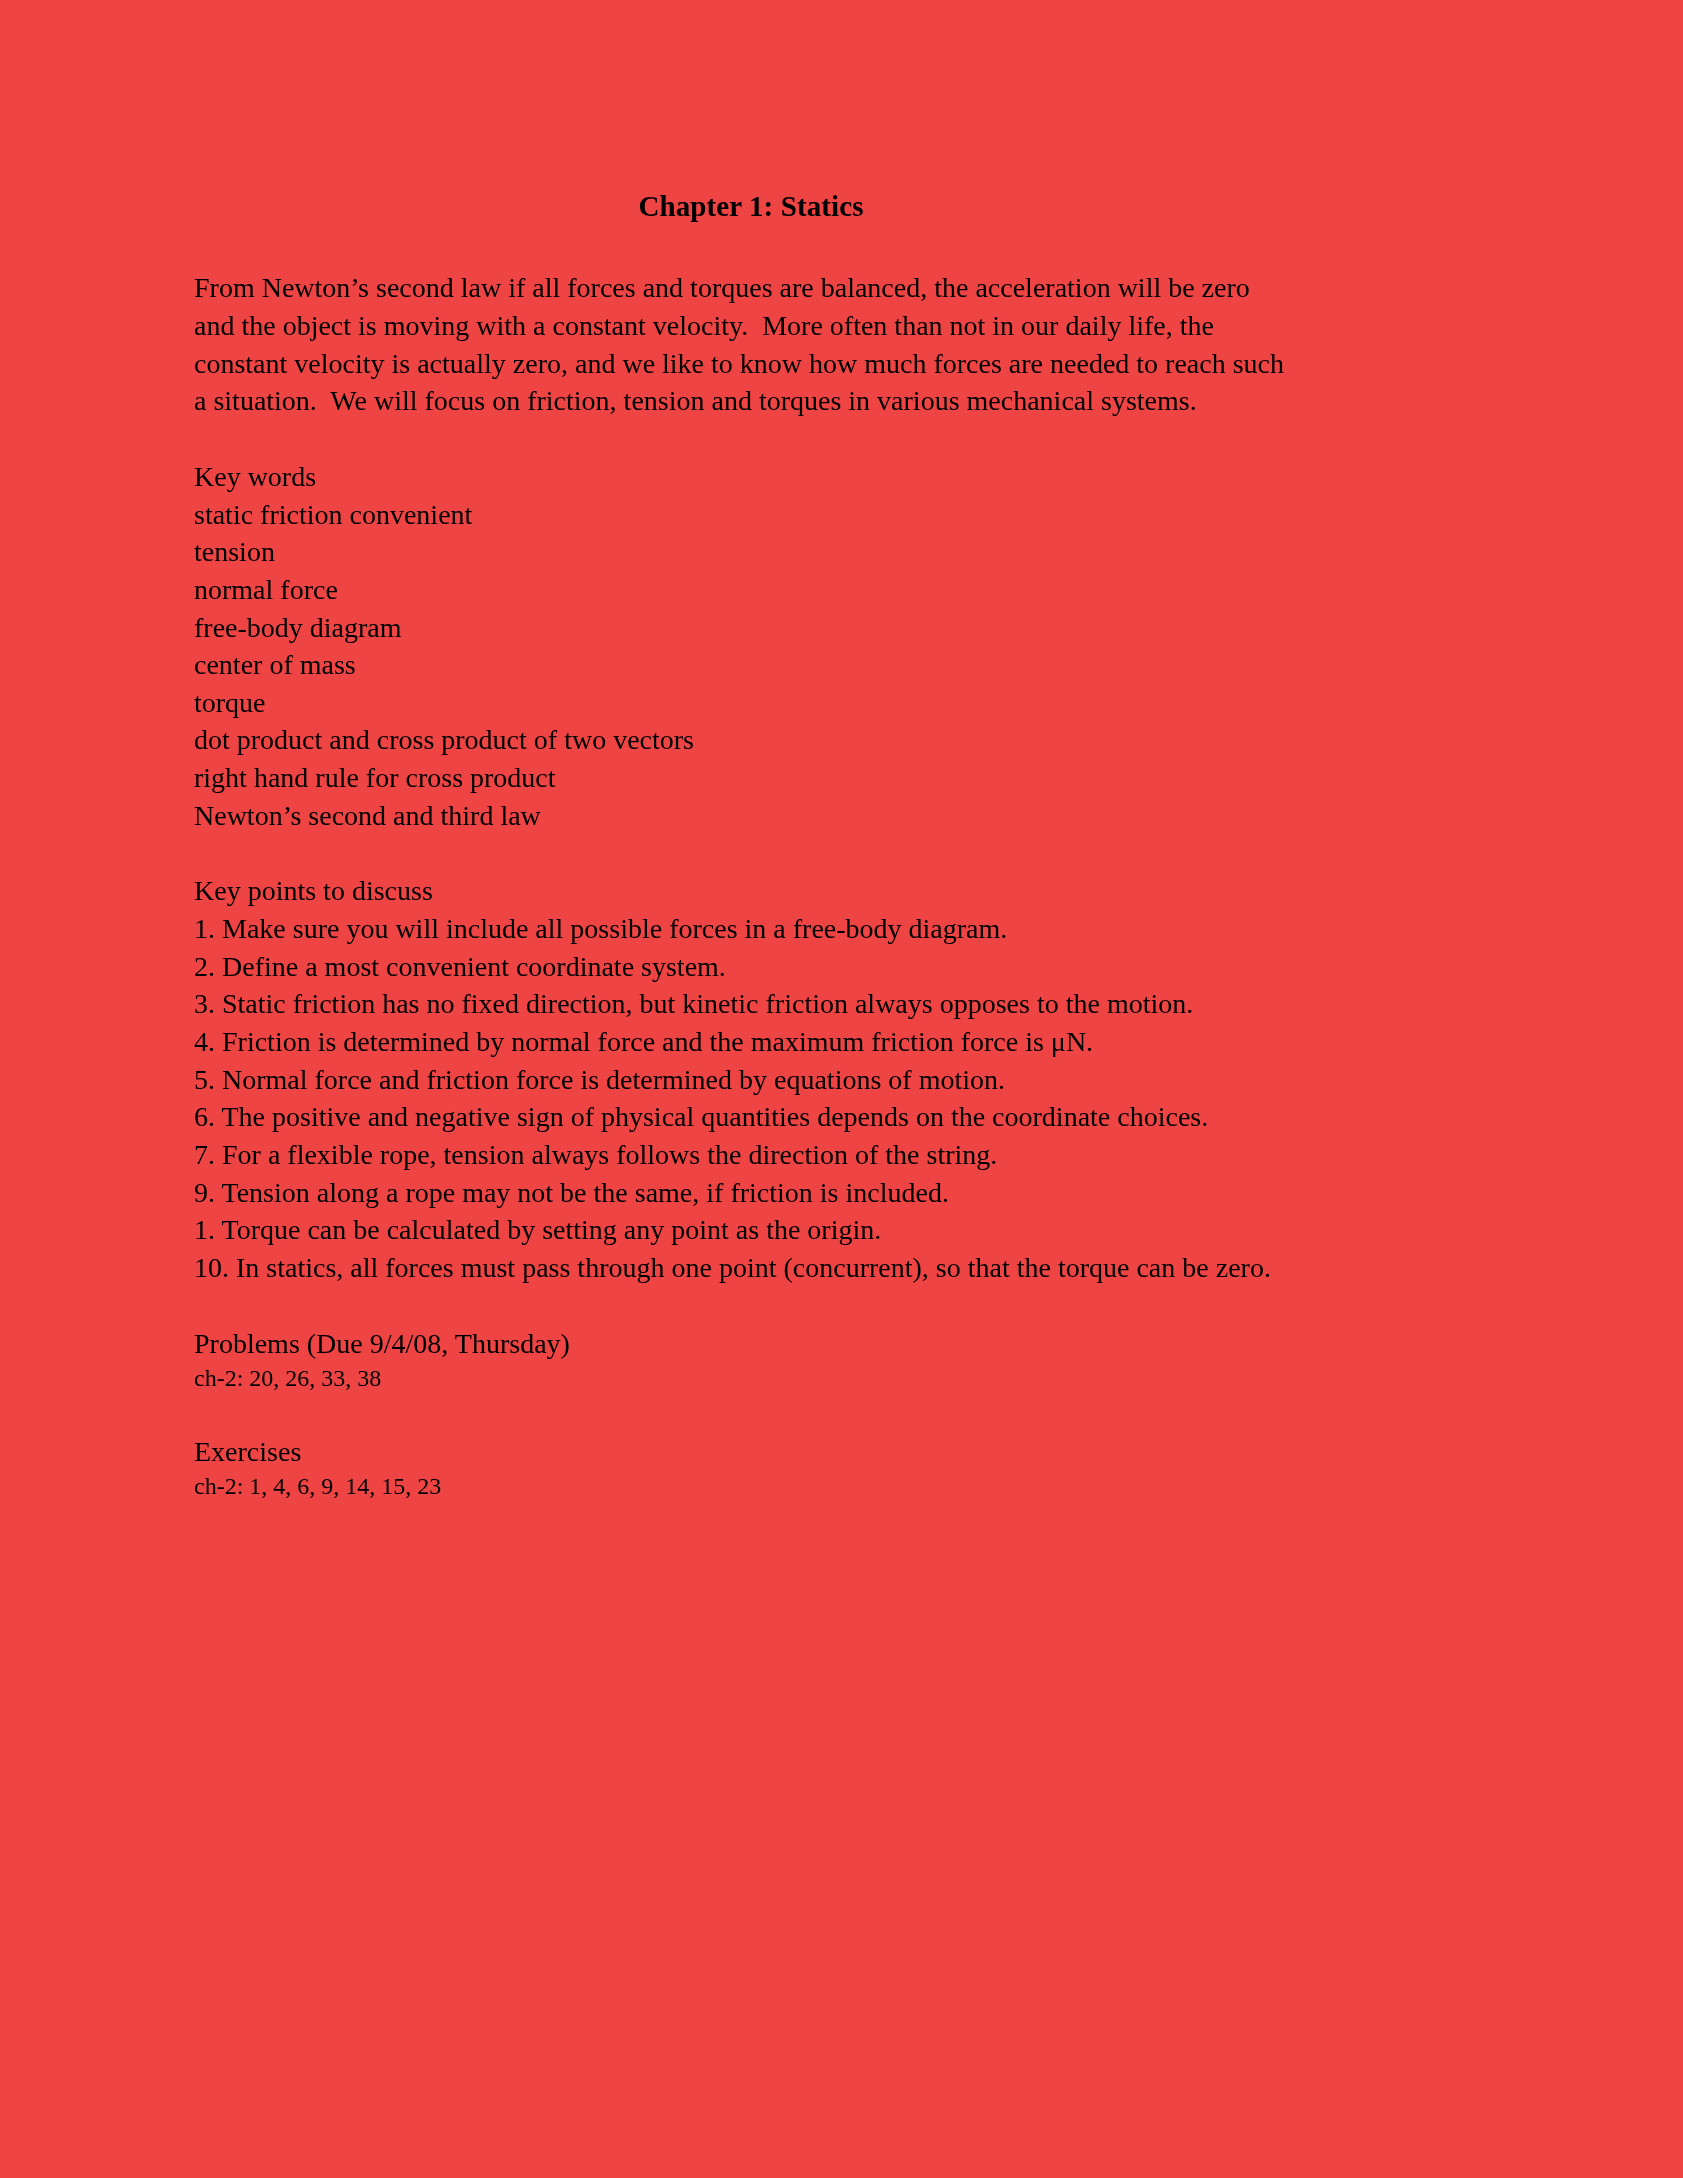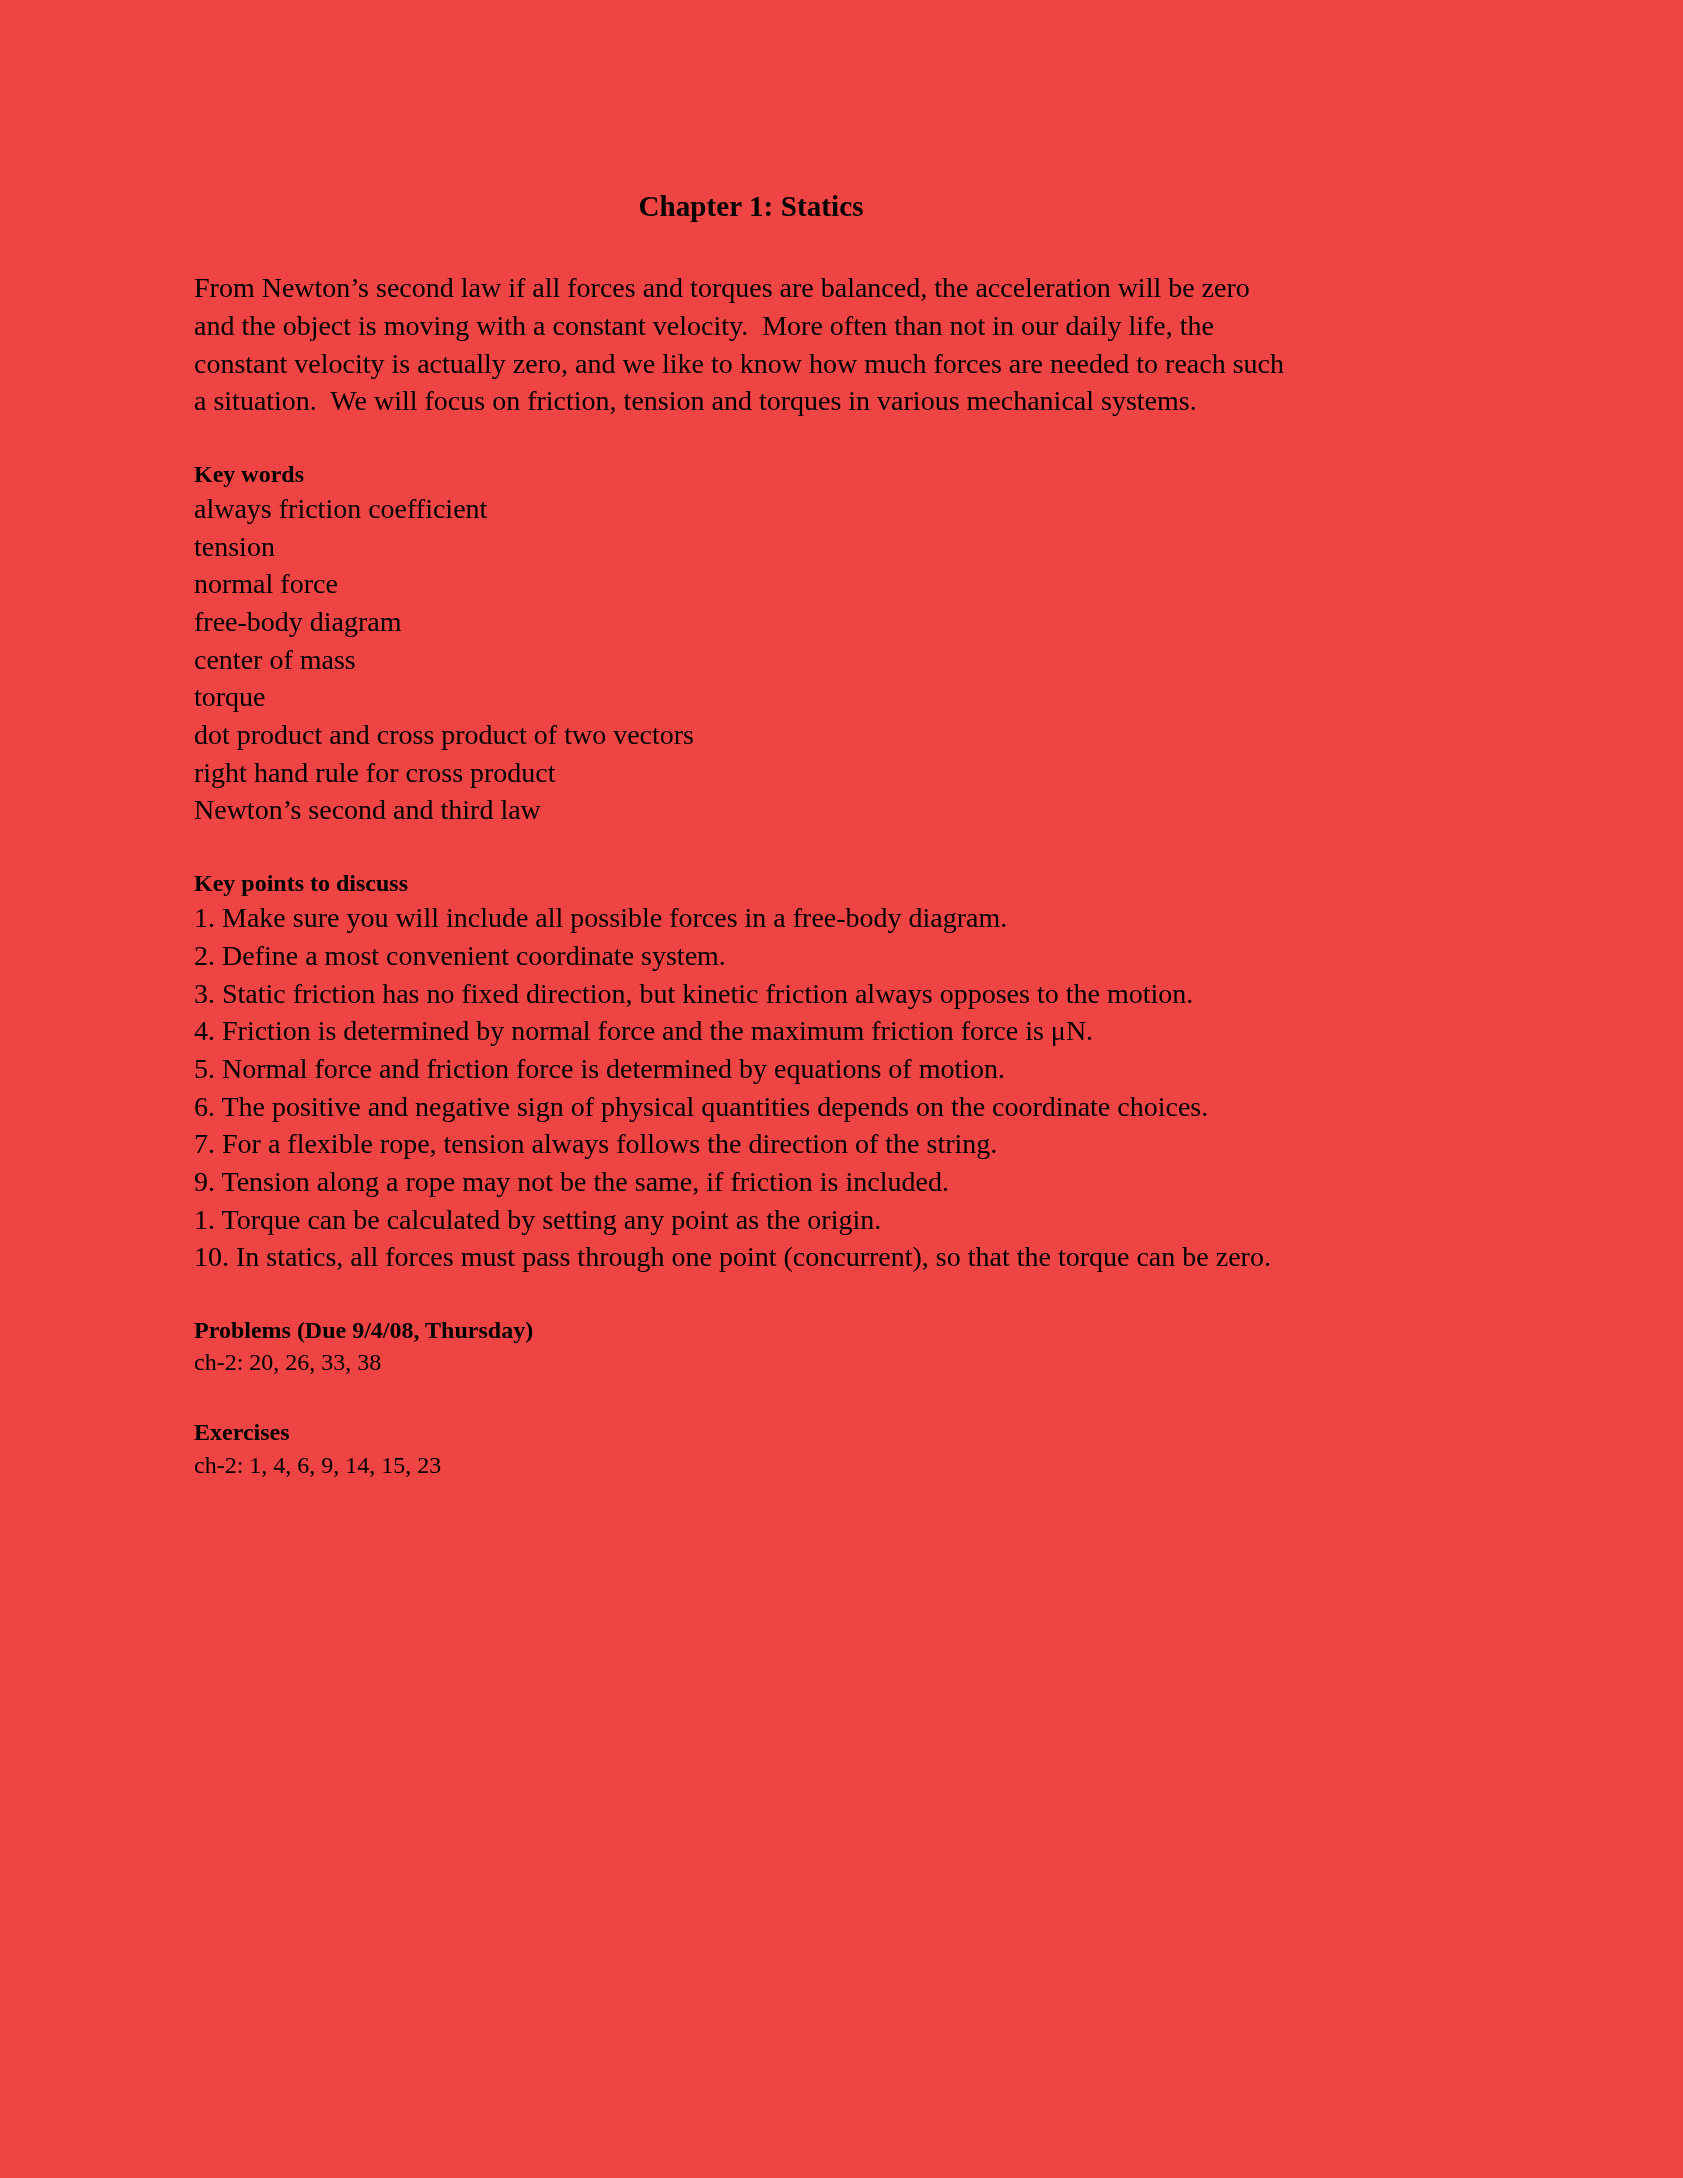--- a/index.html
+++ b/index.html
@@ -33,22 +33,22 @@
     text-align: center;
     line-height: 1.25;
     margin: 0 0 45px 0;
     letter-spacing: 0.1px;
     padding-right: 183px;
   }
   .blank-line {
     height: 38px;
   }
   .section-heading {
-    font-size: 24px;
-    font-weight: bold;
+    font-size: 28px;
+    font-weight: normal;
     line-height: 1.345;
     margin: 0;
   }
   .text-line {
     font-size: 24px;
     line-height: 1.345;
     margin: 0;
     white-space: pre;
   }
   .list-block {
@@ -83,21 +83,21 @@
       <span class="pline">From Newton’s second law if all forces and torques are balanced, the acceleration will be zero</span>
       <span class="pline">and the object is moving with a constant velocity.  More often than not in our daily life, the</span>
       <span class="pline">constant velocity is actually zero, and we like to know how much forces are needed to reach such</span>
       <span class="pline">a situation.  We will focus on friction, tension and torques in various mechanical systems.</span>
     </div>
 
     <div class="blank-line"></div>
 
     <div class="section-heading">Key words</div>
     <ul class="list-block">
-      <li>always friction coefficient</li>
+      <li>static friction convenient</li>
       <li>tension</li>
       <li>normal force</li>
       <li>free-body diagram</li>
       <li>center of mass</li>
       <li>torque</li>
       <li>dot product and cross product of two vectors</li>
       <li>right hand rule for cross product</li>
       <li>Newton’s second and third law</li>
     </ul>
 

